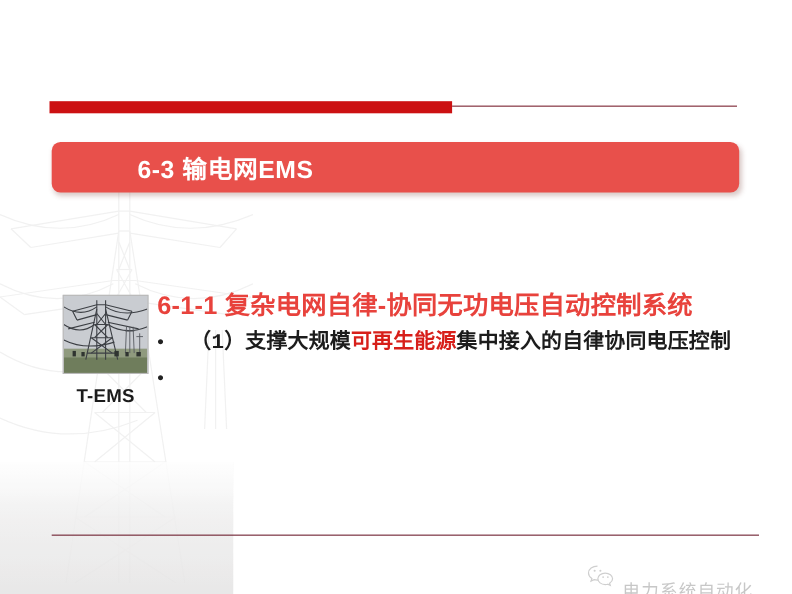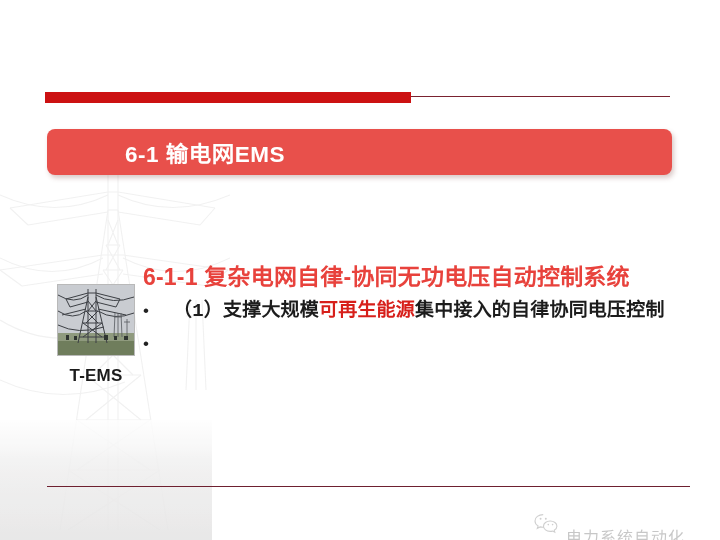--- a/index.html
+++ b/index.html
@@ -89,21 +89,21 @@
     font-weight: bold;
     letter-spacing: 0.5px;
     margin-left: 78px;
     white-space: nowrap;
   }
 
   
   .thumb-block {
     position: absolute;
     left: 57px;
-    top: 284px;
+    top: 268px;
     width: 80px;
   }
   .thumb-frame {
     width: 76px;
     height: 70px;
     border: 1px solid #b9b9b9;
     background: #cfd2d6;
     overflow: hidden;
     position: relative;
   }
@@ -240,21 +240,21 @@
     </svg>
   </div>
   <div class="bg-ground"></div>
 
   <div class="top-rule-wrap">
     <div class="top-rule-thick"></div>
     <div class="top-rule-thin"></div>
   </div>
 
   <div class="title-band">
-    <div class="title-band-text">6-1 输电网EMS</div>
+    <div class="title-band-text">6-3 输电网EMS</div>
   </div>
 
   <div class="thumb-block">
     <div class="thumb-frame">
       <svg viewBox="0 0 76 70" xmlns="http://www.w3.org/2000/svg">
         <rect x="0" y="0" width="76" height="70" fill="#c6c9cd"></rect>
         <rect x="0" y="0" width="76" height="48" fill="#c9ccd1"></rect>
         <rect x="0" y="48" width="76" height="10" fill="#8f9a7e"></rect>
         <rect x="0" y="56" width="76" height="14" fill="#6f7d5c"></rect>
         <g stroke="#3c3f44" stroke-width="1" fill="none">

